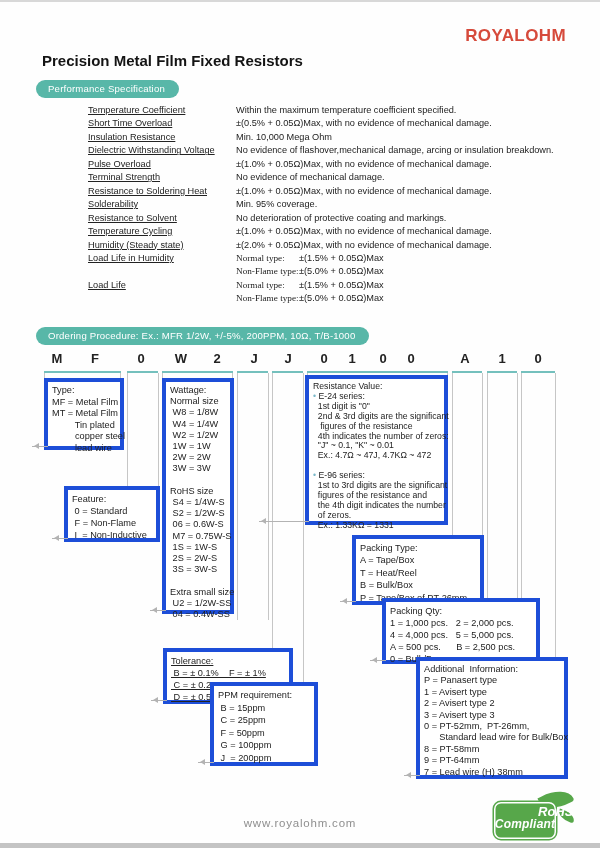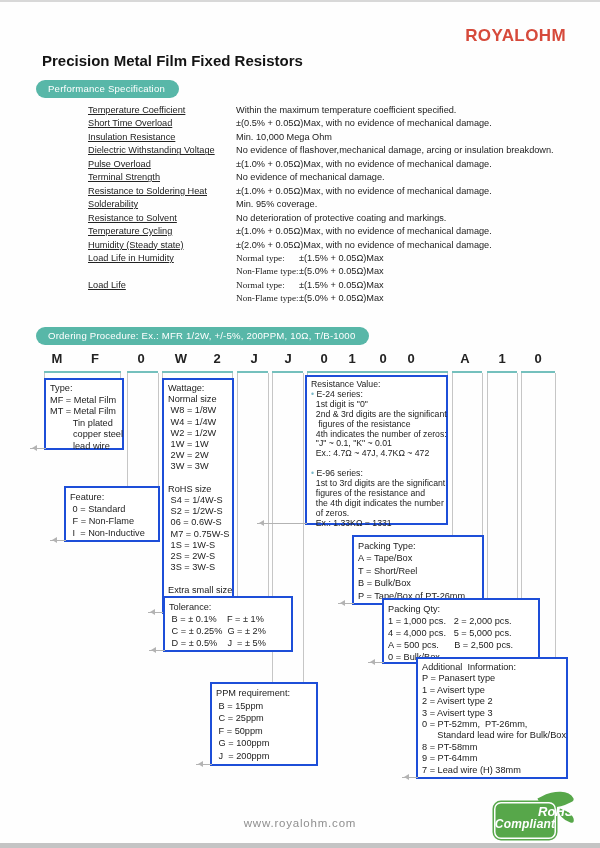--- a/index.html
+++ b/index.html
@@ -17,31 +17,31 @@
   
   .spec{position:absolute;left:88px;top:104px;width:506px;font-size:9.2px;line-height:13.45px;}
   .spec-row{display:flex;}
   .spec-label{width:148px;flex:none;text-decoration:underline;}
   .spec-value{white-space:nowrap;}
   .sub .t{display:inline-block;width:63px;font-family:Liberation Serif, serif;}
   
   .digit{position:absolute;top:351px;font-size:13px;font-weight:bold;transform:translateX(-50%);}
   .ou{position:absolute;top:371px;height:2px;background:#74c0bd;}
   .cl{position:absolute;width:1px;background:#c6c6c6;}
-  .obox{position:absolute;border:2px solid #1d4ed8;background:#ffffff;
+  .obox{position:absolute;border:4px solid #1d4ed8;background:#ffffff;
         padding:3px 4px;font-size:9.2px;line-height:11.8px;box-sizing:border-box;}
   .obox .ln{white-space:pre;}
   .blt{color:#7ab8c9;}
   .tail{position:absolute;left:-16px;bottom:-1px;width:16px;height:0;border-top:1px solid #b3b3b3;}
   .tail::before{content:'';position:absolute;left:-1px;top:-4px;width:0;height:0;
         border:3.5px solid transparent;border-right:5px solid #b3b3b3;}
   .b-type{left:44px;top:378px;width:80px;height:72px;line-height:11.5px;}
   .b-feature{left:64px;top:486px;width:96px;height:56px;line-height:12px;}
   .b-wattage{left:162px;top:378px;width:72px;height:236px;line-height:11.2px;}
-  .b-tolerance{left:163px;top:596px;width:130px;height:56px;line-height:12px;}
+  .b-tolerance{left:163px;top:648px;width:130px;height:56px;line-height:12px;text-decoration:underline;}
   .b-ppm{left:210px;top:682px;width:108px;height:84px;line-height:12.6px;}
   .b-resistance{left:305px;top:375px;width:143px;height:150px;font-size:8.7px;line-height:9.9px;}
   .b-ptype{left:352px;top:535px;width:132px;height:70px;line-height:12.4px;}
   .b-pqty{left:382px;top:598px;width:158px;height:66px;line-height:12px;}
   .b-addl{left:416px;top:657px;width:152px;height:122px;line-height:11.4px;}
   
   .url{position:absolute;top:817px;left:0;right:0;text-align:center;font-size:11.5px;
        color:#8f8f8f;letter-spacing:0.8px;}
   .rohs{position:absolute;left:494px;top:793px;width:84px;height:52px;}
   .rohs-box{position:absolute;left:0;top:9px;width:62px;height:37px;background:#57a74a;
@@ -243,21 +243,21 @@
       <div class="ln">  1st to 3rd digits are the significant</div>
       <div class="ln">  figures of the resistance and</div>
       <div class="ln">  the 4th digit indicates the number</div>
       <div class="ln">  of zeros.</div>
       <div class="ln">  Ex.: 1.33KΩ = 1331</div>
     </div>
   <div class="obox b-ptype">
       <div class="tail"></div>
       <div class="ln">Packing Type:</div>
       <div class="ln">A = Tape/Box</div>
-      <div class="ln">T = Short/Reel</div>
+      <div class="ln">T = Heat/Reel</div>
       <div class="ln">B = Bulk/Box</div>
       <div class="ln">P = Tape/Box of PT-26mm</div>
     </div>
   <div class="obox b-pqty">
       <div class="tail"></div>
       <div class="ln">Packing Qty:</div>
       <div class="ln">1 = 1,000 pcs.   2 = 2,000 pcs.</div>
       <div class="ln">4 = 4,000 pcs.   5 = 5,000 pcs.</div>
       <div class="ln">A = 500 pcs.      B = 2,500 pcs.</div>
       <div class="ln">0 = Bulk/Box</div>

